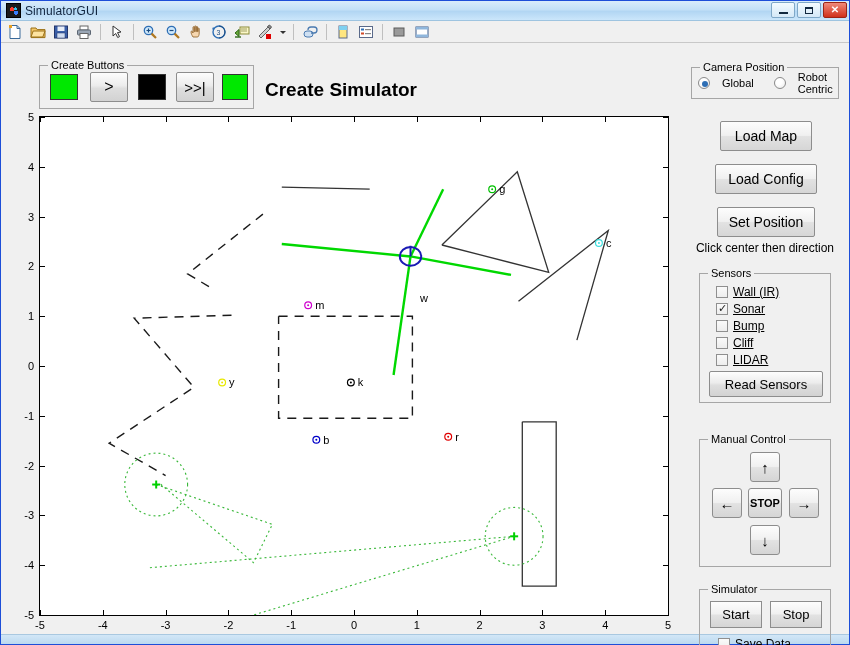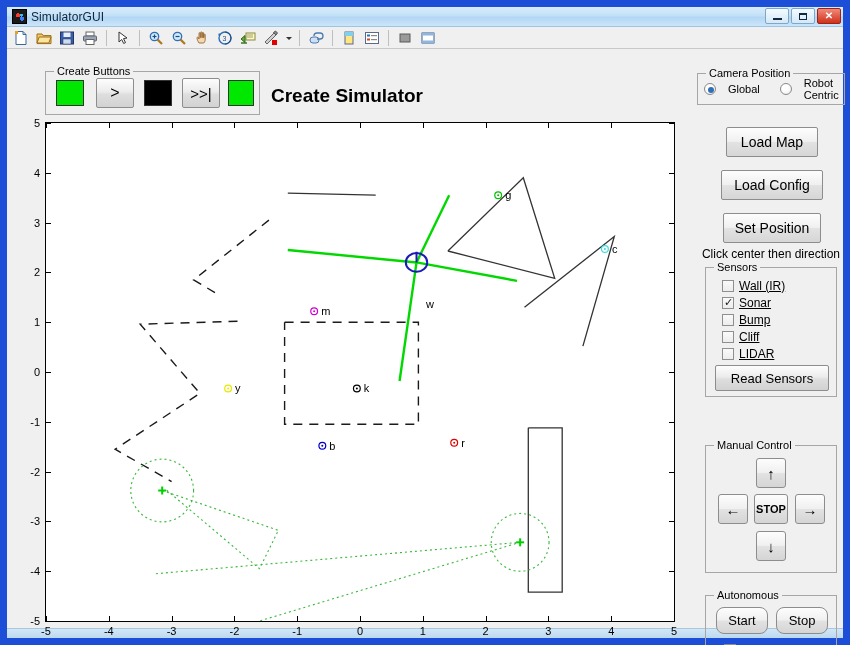--- a/index.html
+++ b/index.html
@@ -9,21 +9,21 @@
     font-family:"Liberation Sans", sans-serif;
     font-size:12px;
     background:#f0f0f0;
     overflow:hidden;
     position:relative;
   }
 
   
   #window {
     position:absolute; left:0; top:0; width:850px; height:645px;
-    border:7px solid #1d4ed8;
+    border:1px solid #1d4ed8;
     background:#f0f0f0;
     display:flex; flex-direction:column;
   }
 
   
   #titlebar {
     height:20px; flex:0 0 20px;
     background:linear-gradient(to bottom,#d9ecfb 0%,#c3e0f7 45%,#b2d6f3 55%,#cbe6fb 100%);
     border-bottom:1px solid #9ec4e0;
     display:flex; align-items:center;
@@ -160,21 +160,21 @@
 
   .bigbtn {
     position:absolute; height:30px;
     border:1px solid #8d8d8d; border-radius:2px;
     background:linear-gradient(to bottom,#fdfdfd 0%,#f0f0f0 48%,#e2e2e2 52%,#d6d6d6 100%);
     display:flex; align-items:center; justify-content:center;
     font-size:14px; color:#000; cursor:default; user-select:none;
   }
   .hint { position:absolute; font-size:12px; color:#000; text-align:center; width:148px; }
 
-  #sensors-panel { left:8px; top:218px; width:132px; height:130px; }
+  #sensors-panel { left:8px; top:230px; width:132px; height:130px; }
   .chk-row { display:flex; align-items:center; gap:5px; height:17px; padding-left:16px;text-decoration:underline; }
   .chkbox {
     width:12px; height:12px; flex:0 0 12px;
     border:1px solid #8f8f8f;
     background:linear-gradient(to bottom,#fafafa,#ededed);
     position:relative;
   }
   .chkbox.on:after {
     content:"✓"; position:absolute; left:1px; top:-3px;
     font-size:11px; color:#1b1b1b; line-height:14px;
@@ -192,21 +192,21 @@
   }
   #stopbtn {
     position:absolute; width:34px; height:30px;
     border:1px solid #8d8d8d; border-radius:3px;
     background:linear-gradient(to bottom,#fdfdfd 0%,#f0f0f0 48%,#e2e2e2 52%,#d5d5d5 100%);
     display:flex; align-items:center; justify-content:center;
     font-size:11px; font-weight:bold; color:#000; cursor:default; user-select:none;
   }
   .smallbtn {
     position:absolute; width:52px; height:27px;
-    border:1px solid #8d8d8d; border-radius:8px;
+    border:1px solid #8d8d8d; border-radius:0;
     background:linear-gradient(to bottom,#fdfdfd 0%,#f0f0f0 48%,#e2e2e2 52%,#d5d5d5 100%);
     display:flex; align-items:center; justify-content:center;
     font-size:13px; color:#000; cursor:default; user-select:none;
   }
 
   
   #statusbar {
     height:10px; flex:0 0 10px;
     background:linear-gradient(to bottom,#d2e7f7,#bcd9ef);
     border-top:1px solid #a9c8e0;
@@ -571,21 +571,21 @@
       <div class="panel" id="manual-panel">
         <span class="legend">Manual Control</span>
         <div class="arrowbtn" style="left:50px;top:12px;">↑</div>
         <div class="arrowbtn" style="left:12px;top:48px;">←</div>
         <div id="stopbtn" style="left:48px;top:48px;">STOP</div>
         <div class="arrowbtn" style="left:89px;top:48px;">→</div>
         <div class="arrowbtn" style="left:50px;top:85px;">↓</div>
       </div>
 
       <div class="panel" id="auto-panel">
-        <span class="legend">Autonomous</span>
+        <span class="legend">Simulator</span>
         <div class="smallbtn" style="left:10px;top:11px;">Start</div>
         <div class="smallbtn" style="left:70px;top:11px;">Stop</div>
         <div class="chk-row" style="position:absolute;left:0;top:45px;padding-left:18px;">
           <div class="chkbox"></div>
           <span class="chk-label">Save Data</span>
         </div>
       </div>
 
     </div>
   </div>

